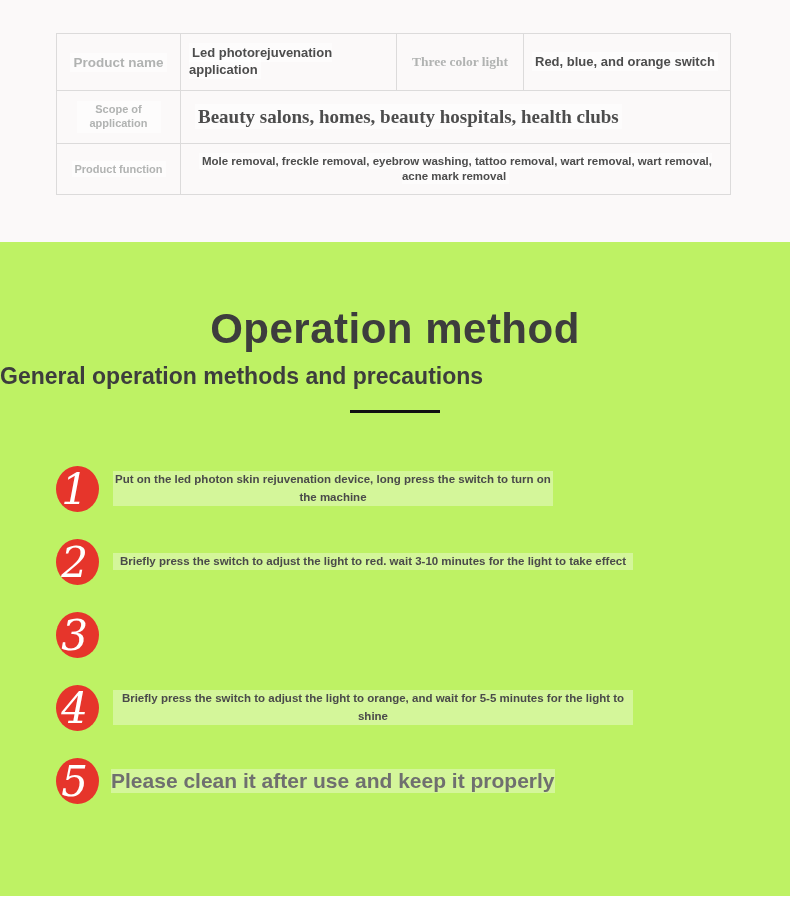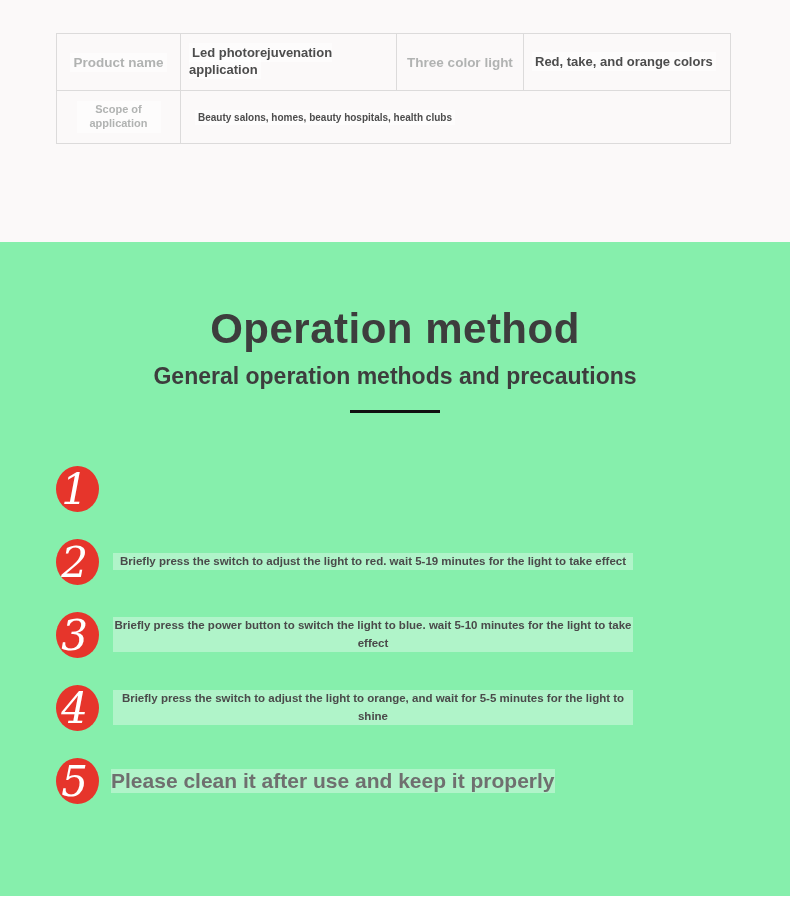--- a/index.html
+++ b/index.html
@@ -43,44 +43,44 @@
   }
   .lbl.small { font-size: 11px; }
   .val {
     color: #4d4d4d;
     font-weight: 700;
     font-size: 13px;
     line-height: 1.3;
   }
   .val.center { text-align: center; }
   .val.small { font-size: 11.5px; }
-  .c3 { white-space: nowrap; overflow: visible; padding-right: 0; }
+  .c3 { white-space: nowrap; overflow: visible; padding-right: 0; font-family: Liberation Serif, serif; }
   .c4 { padding-left: 1px; }
-  .r2 .val { padding-left: 14px; font-size: 10px; }
+  .r2 .val { padding-left: 14px; font-size: 19px; font-family: Liberation Serif, serif; }
   .hl { background: rgba(255,255,255,0.55); padding: 2px 3px; }
   .wrap-narrow { display: inline-block; max-width: 84px; line-height: 1.25; }
 
   
   .operation-section {
-    background: #86efac;
+    background: #bef264;
     height: 654px;
     overflow: hidden;
   }
   .op-title {
     margin: 63px 0 0;
     text-align: center;
     font-size: 42px;
     line-height: 1.15;
     font-weight: 800;
     color: #3d3d3d;
     letter-spacing: 0.5px;
   }
   .op-subtitle {
     margin: 10px 0 0;
-    text-align: center;
+    text-align: left;
     font-size: 23px;
     line-height: 1.15;
     font-weight: 700;
     color: #3d3d3d;
   }
   .divider {
     width: 90px; height: 3px;
     background: #111111;
     margin: 20px auto 0;
   }
@@ -142,60 +142,68 @@
         <td class="lbl c1">
           <span class="hl">Product name</span>
         </td>
         <td class="val c2">
           <span class="hl">Led photorejuvenation application</span>
         </td>
         <td class="lbl c3">
           <span>Three color light</span>
         </td>
         <td class="val c4">
-          <span class="hl">Red, take, and orange colors</span>
+          <span class="hl">Red, blue, and orange switch</span>
         </td>
       </tr>
       <tr class="r2">
         <td class="lbl small">
           <span class="hl wrap-narrow">Scope of application</span>
         </td>
         <td class="val" colspan="3">
           <span class="hl">Beauty salons, homes, beauty hospitals, health clubs</span>
         </td>
       </tr>
+      <tr class="r3">
+        <td class="lbl small">
+          <span class="hl">Product function</span>
+        </td>
+        <td class="val small center" colspan="3">
+          <span class="hl">Mole removal, freckle removal, eyebrow washing, tattoo removal, wart removal, wart removal, acne mark removal</span>
+        </td>
+      </tr>
     </tbody>
       </table>
   </section>
 
   <section class="operation-section">
     <h1 class="op-title">Operation method</h1>
     <h2 class="op-subtitle">General operation methods and precautions</h2>
     <div class="divider"></div>
 
     <div class="steps">
 
       <div class="step">
         <div class="badge">
           <span class="num">1</span>
         </div>
+        <div class="step-text w1">Put on the led photon skin rejuvenation device, long press the switch to turn on the machine</div>
       </div>
 
       <div class="step">
         <div class="badge">
           <span class="num">2</span>
         </div>
-        <div class="step-text w">Briefly press the switch to adjust the light to red. wait 5-19 minutes for the light to take effect</div>
+        <div class="step-text w">Briefly press the switch to adjust the light to red. wait 3-10 minutes for the light to take effect</div>
       </div>
 
       <div class="step">
         <div class="badge">
           <span class="num">3</span>
         </div>
-        <div class="step-text w">Briefly press the power button to switch the light to blue. wait 5-10 minutes for the light to take effect</div>
       </div>
 
       <div class="step">
         <div class="badge">
           <span class="num">4</span>
         </div>
         <div class="step-text w">Briefly press the switch to adjust the light to orange, and wait for 5-5 minutes for the light to shine</div>
       </div>
 
       <div class="step">

